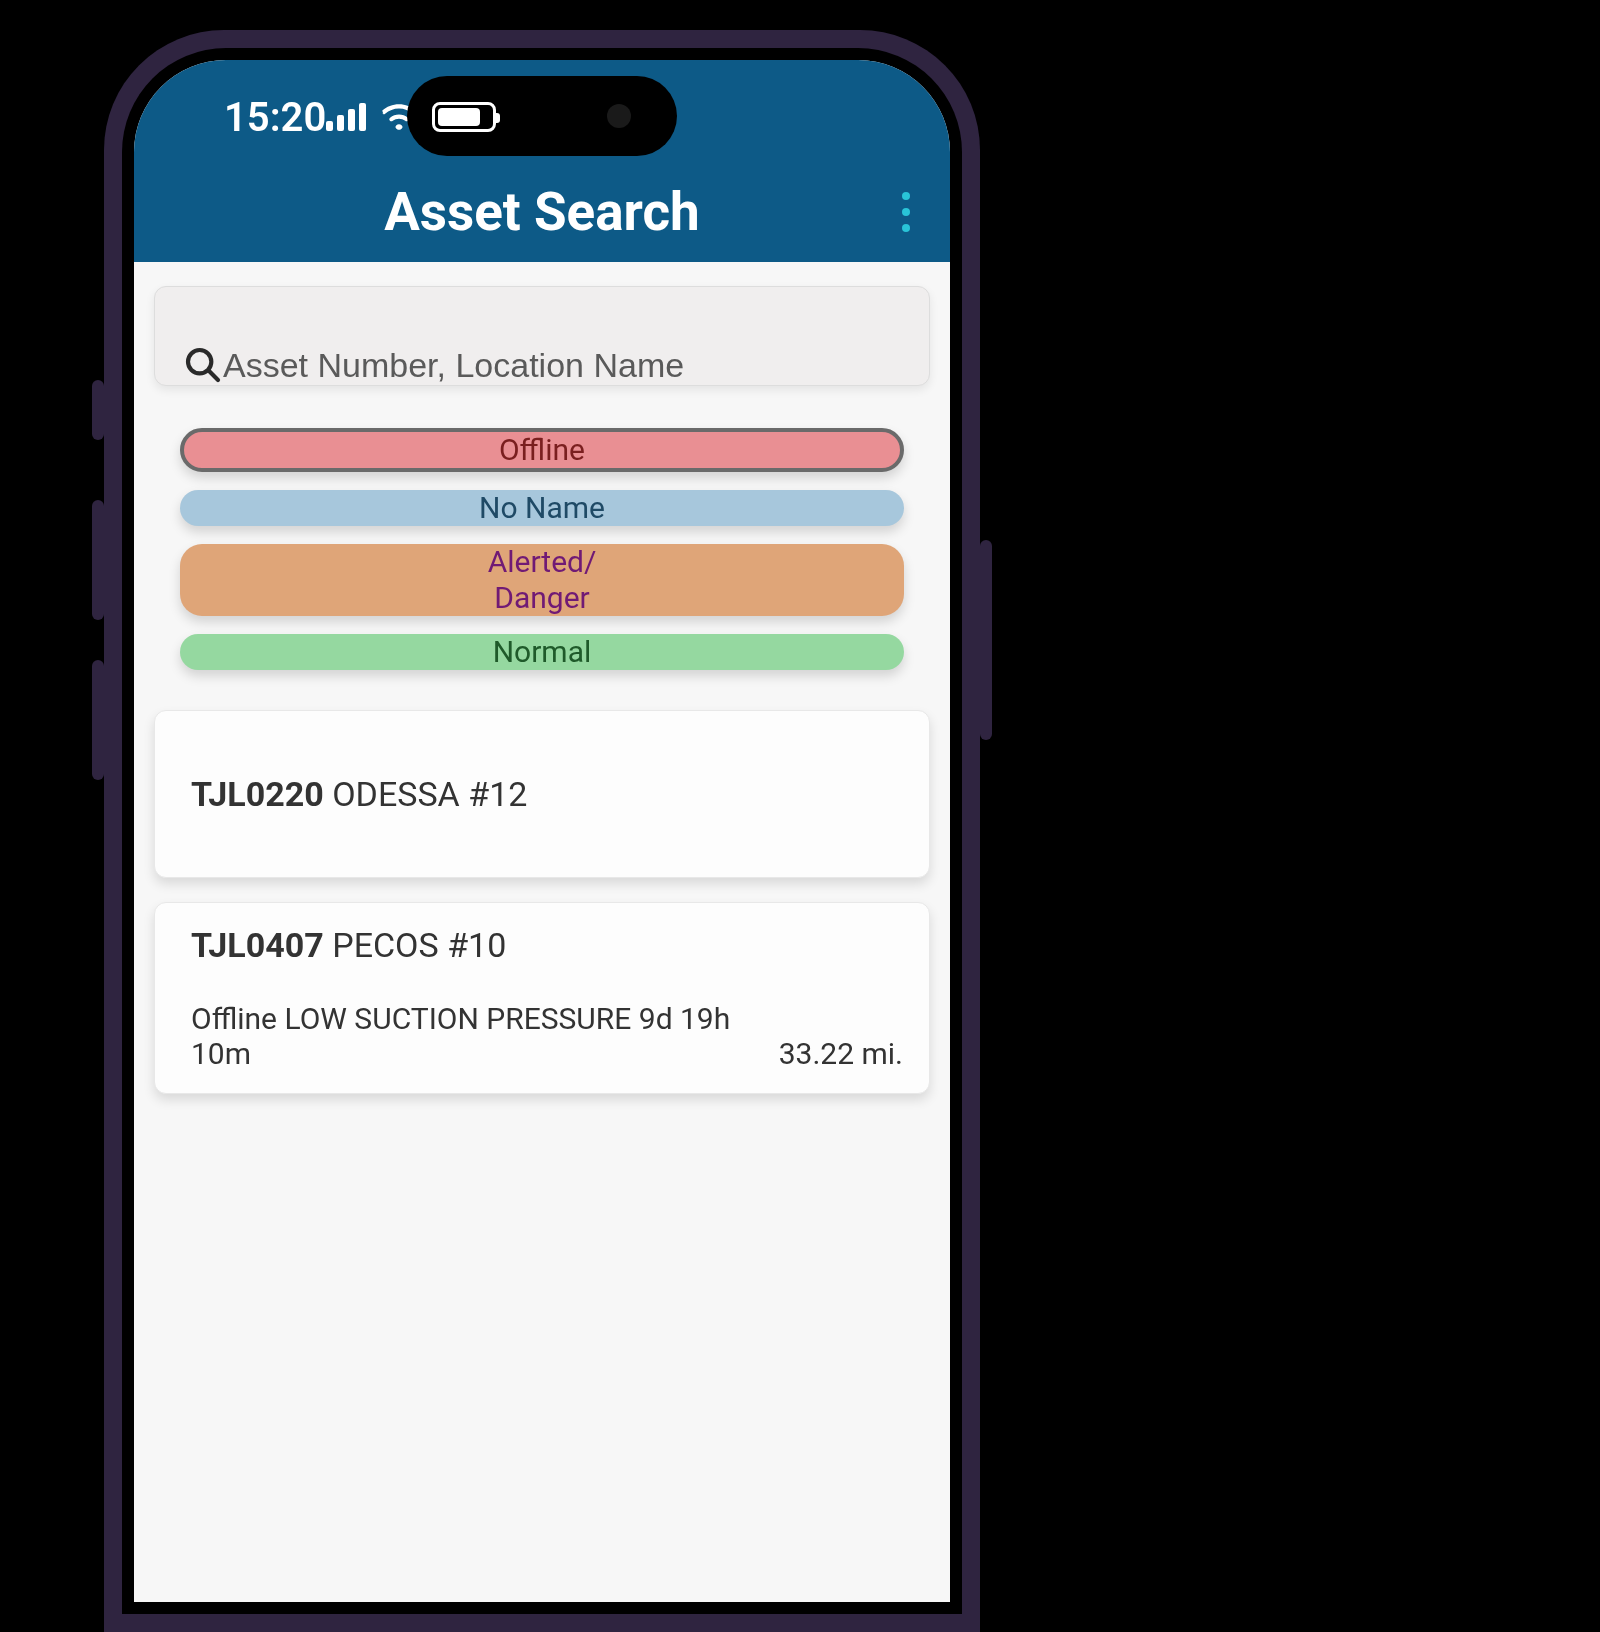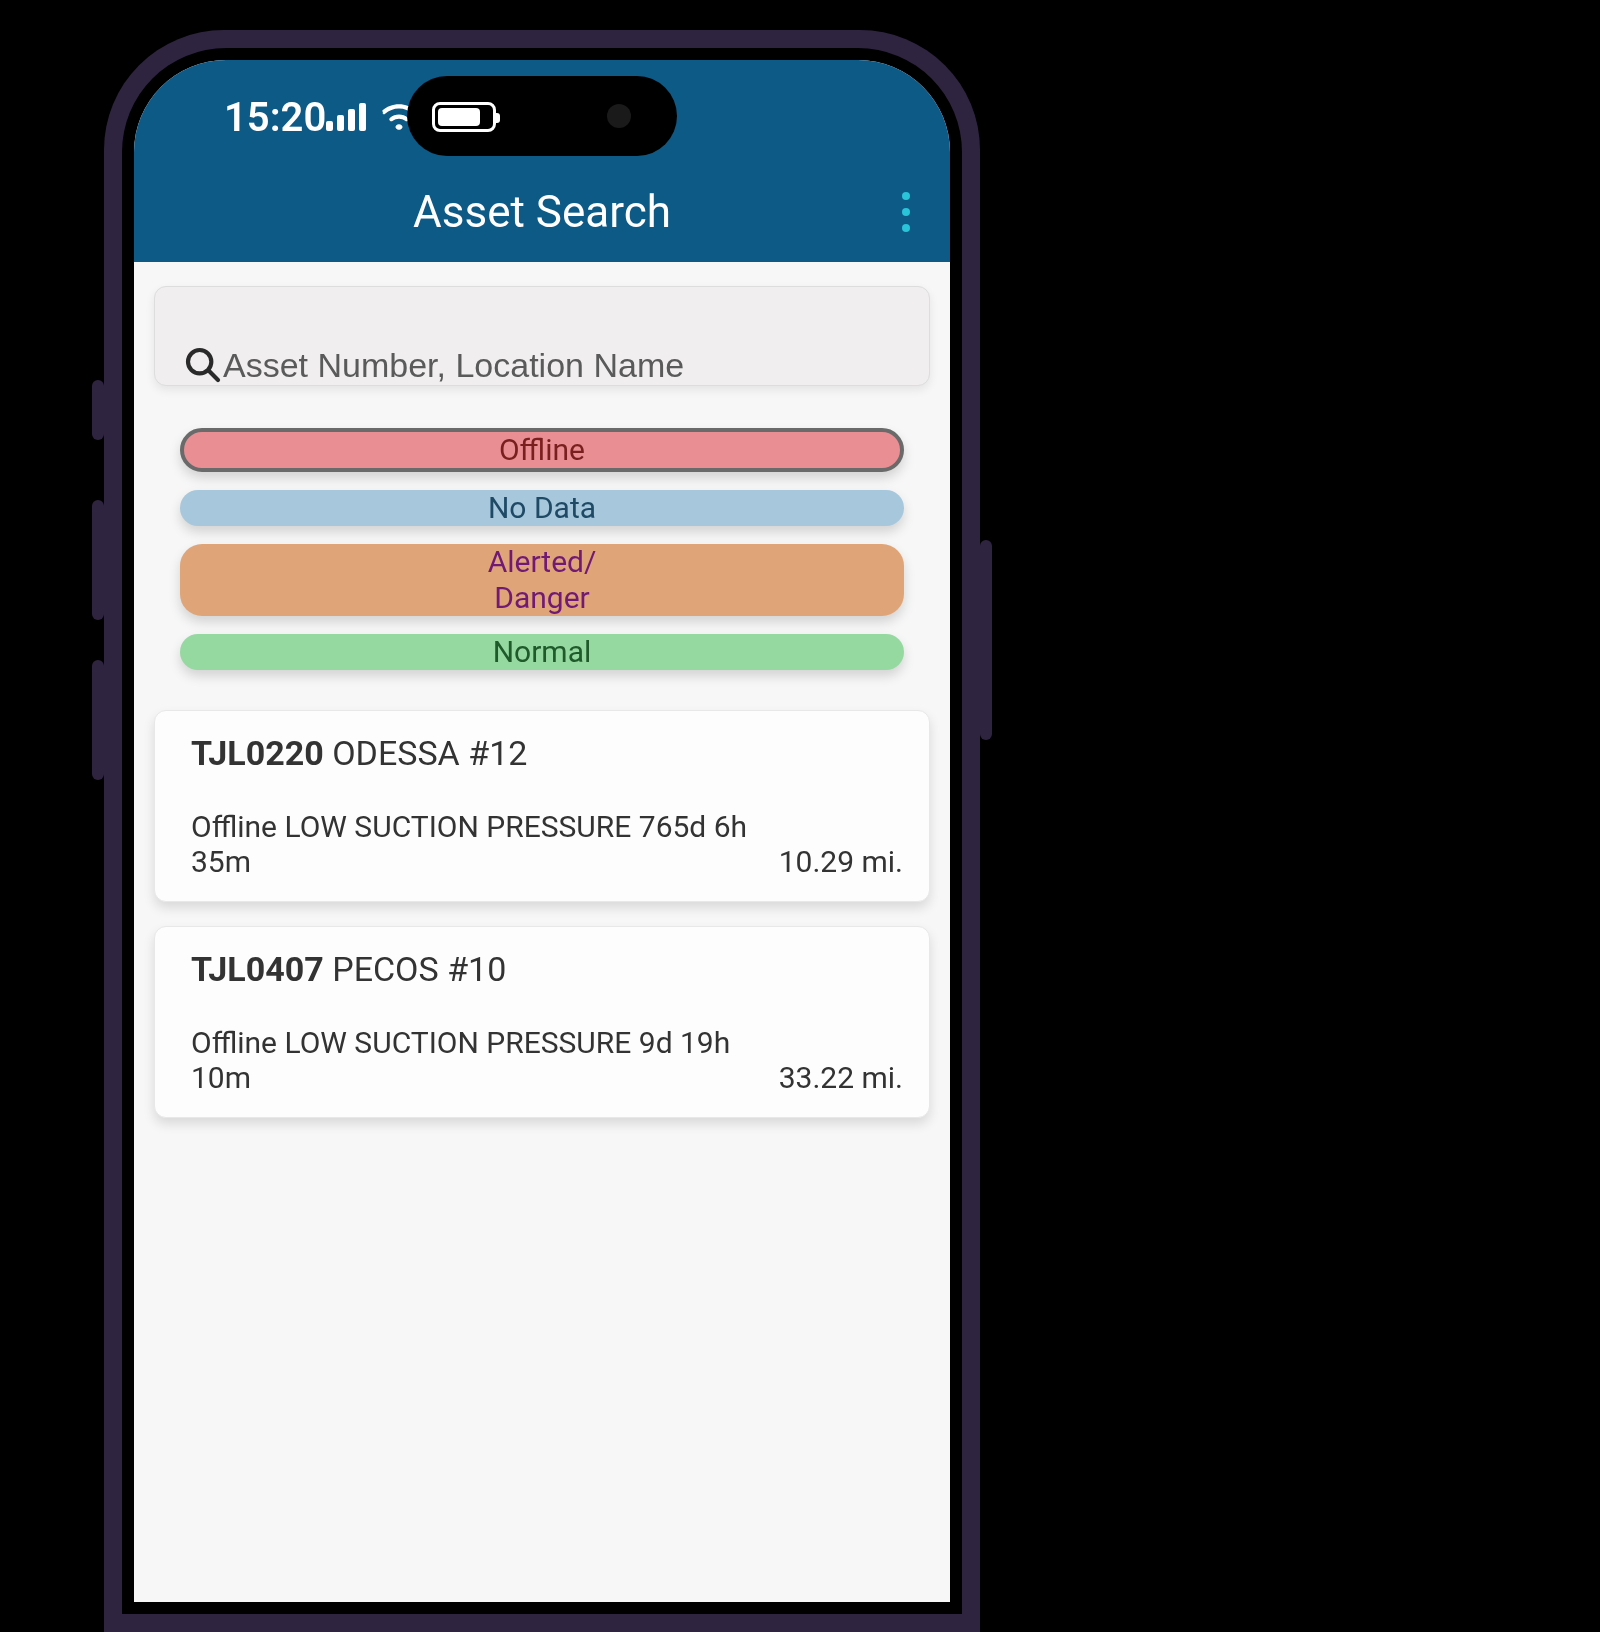--- a/index.html
+++ b/index.html
@@ -134,22 +134,22 @@
     border-radius:4px;
   }
   .app-bar {
     display: flex;
     align-items: center;
     justify-content: center;
     height: 100px;
     position: relative;
   }
   .app-title {
-    font-size: 44px;
-    font-weight: 400;
+    font-size: 53px;
+    font-weight: 700;
     color: #fff;
   }
   .more-btn {
     position: absolute;
     right: 30px;
     top: 50%;
     transform: translateY(-50%);
     display: flex;
     flex-direction: column;
     gap: 8px;
@@ -316,44 +316,40 @@
             </svg>
           </span>
           <input class="search-input" type="text" placeholder="Asset Number, Location Name" style="">
         </div>
 
         <div class="filter-row">
           <div class="filter-chip chip-offline selected">
             <span>Offline</span>
           </div>
           <div class="filter-chip chip-nodata">
-            <span>No Data</span>
+            <span>No Name</span>
           </div>
           <div class="filter-chip chip-alerted">
             <span style="white-space:pre-line;">Alerted/
 Danger</span>
           </div>
           <div class="filter-chip chip-normal">
             <span>Normal</span>
           </div>
         </div>
 
         <div class="results">
 
           <div class="card">
             <div class="card-stripe"></div>
             <div class="card-body">
               <div class="card-title-row">
                 <span class="asset-id">TJL0220</span>
                 <span> </span>
                 <span>ODESSA #12</span>
-              </div>
-              <div class="card-bottom">
-                <div class="card-status">Offline LOW SUCTION PRESSURE 765d 6h 35m</div>
-                <div class="card-distance">10.29 mi.</div>
               </div>
             </div>
           </div>
 
 
           <div class="card">
             <div class="card-stripe"></div>
             <div class="card-body">
               <div class="card-title-row">
                 <span class="asset-id">TJL0407</span>

